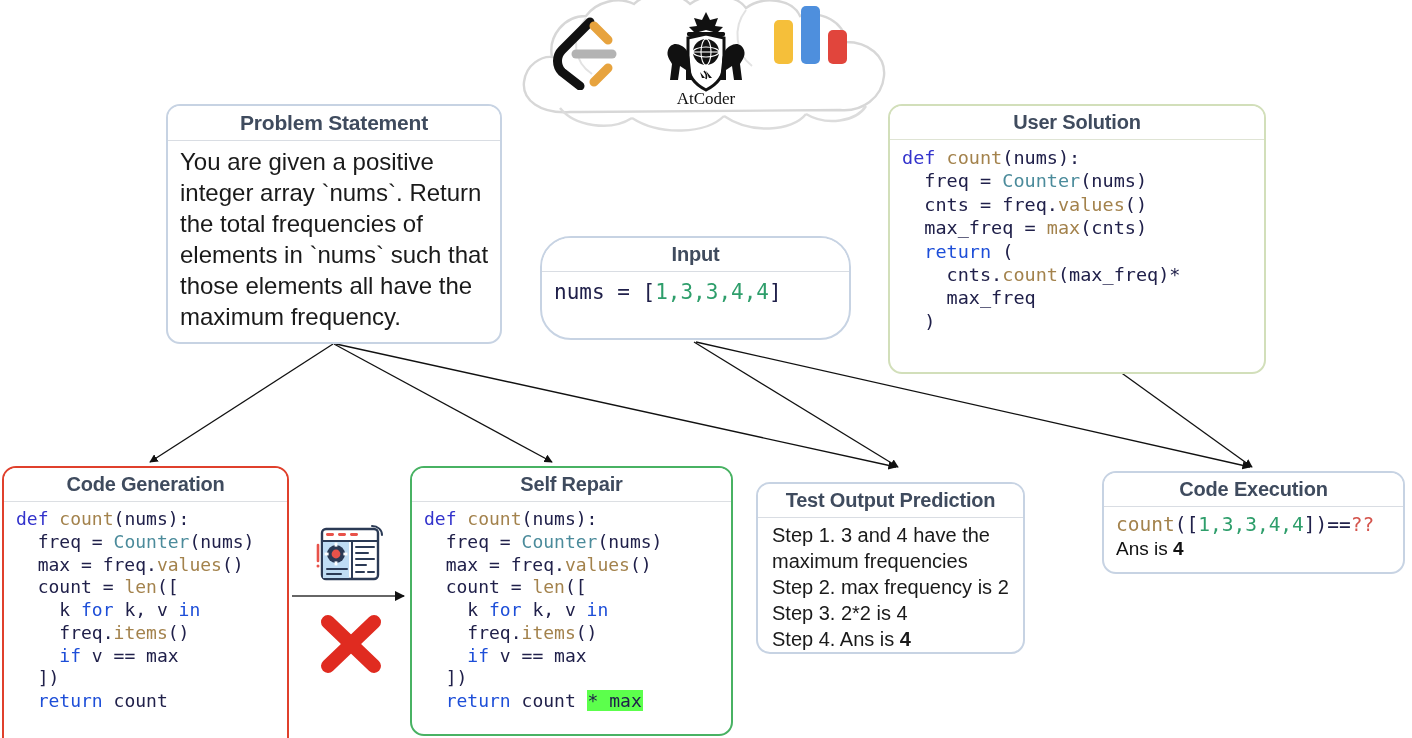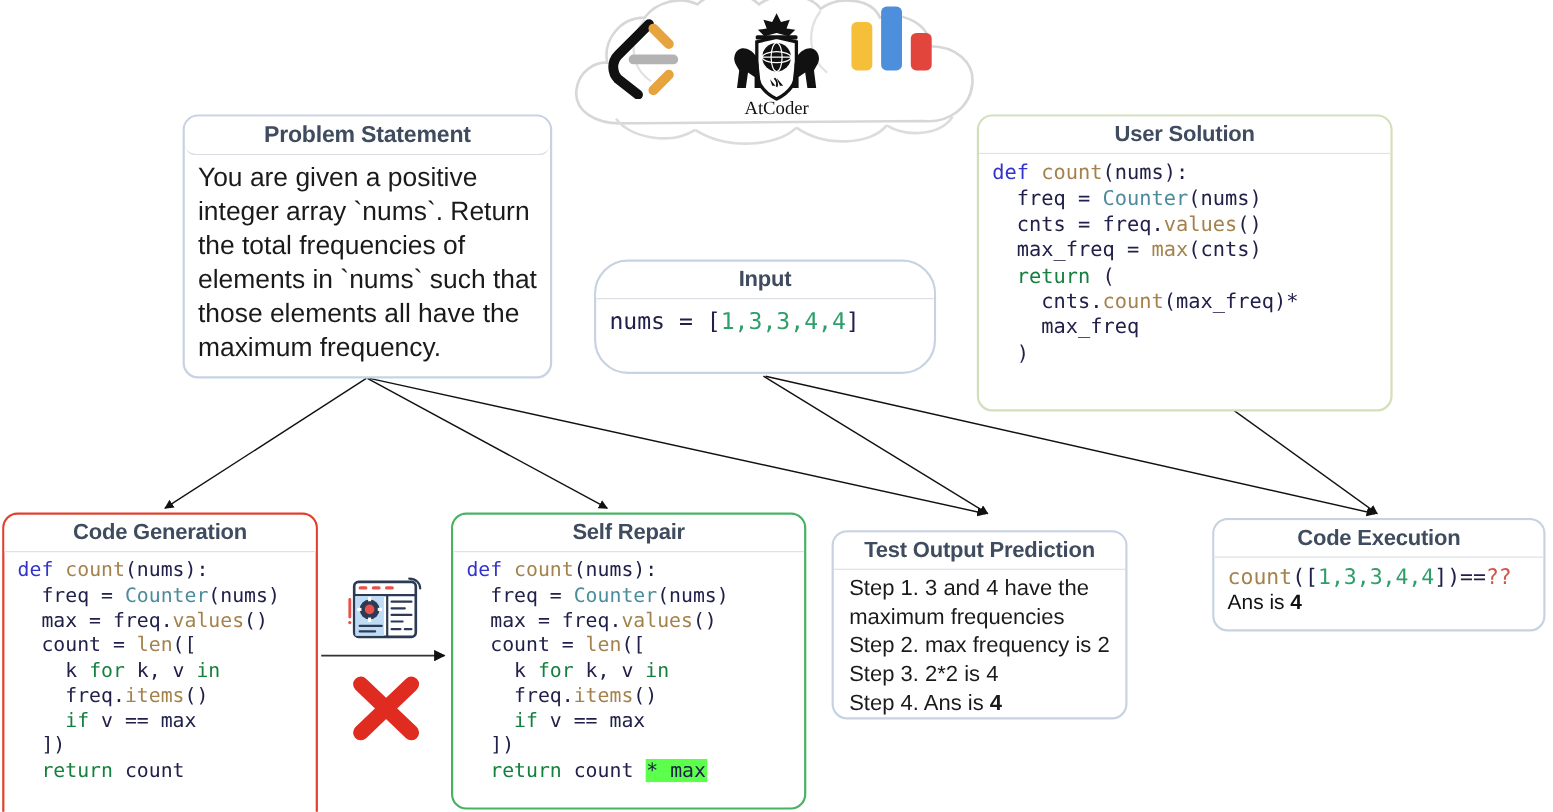--- a/index.html
+++ b/index.html
@@ -41,32 +41,32 @@
   .code {
     font-family: "DejaVu Sans Mono", "Liberation Mono", monospace;
     font-size: 18.5px;
     line-height: 1.265;
     white-space: pre;
     color: #20204a;
   }
   .code.sm { font-size: 18px; }
 
   
-  .t-kw   { color: #15803d; }   
+  .t-kw   { color: #1d4ed8; }   
   .t-def  { color: #3333cc; }   
   .t-fn   { color: #a3824c; }   
   .t-cls  { color: #4b8b9b; }   
   .t-num  { color: #2e9e6b; }   
   .t-plain{ color: #20204a; }
   .t-err  { color: #d4544c; }   
   .hl     { background: #5cff4c; color: #20204a; padding: 0 1px; }
 
   
   #problem-statement { left:166px; top:104px; width:336px; height:240px; }
-  #problem-statement .card-title { font-size: 21px; border-radius: 10px; }
+  #problem-statement .card-title { font-size: 21px; }
 
   #input-box { left:540px; top:236px; width:311px; height:104px;border-radius:31px; }
 
   #user-solution { left:888px; top:104px; width:378px; height:270px; border-color:#d2dfba; }
   #user-solution .card-title { border-bottom-color:#dfe4d4; }
 
   #code-generation { left:2px; top:466px; width:287px; height:322px; border-color:#e0402c; }
   #code-generation .card-title { border-bottom-color:#dcdfe3; }
 
   #self-repair { left:410px; top:466px; width:323px; height:270px; border-color:#48b263; }

